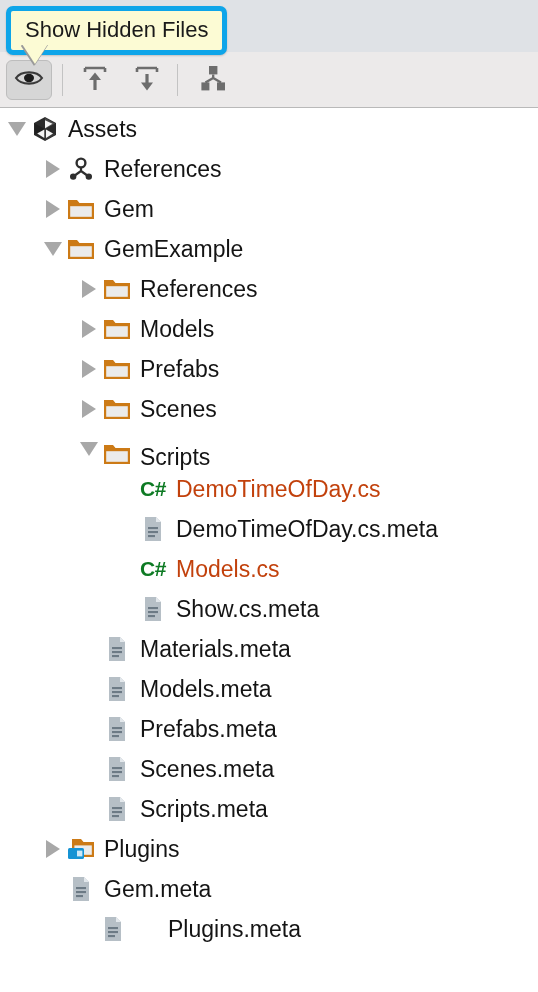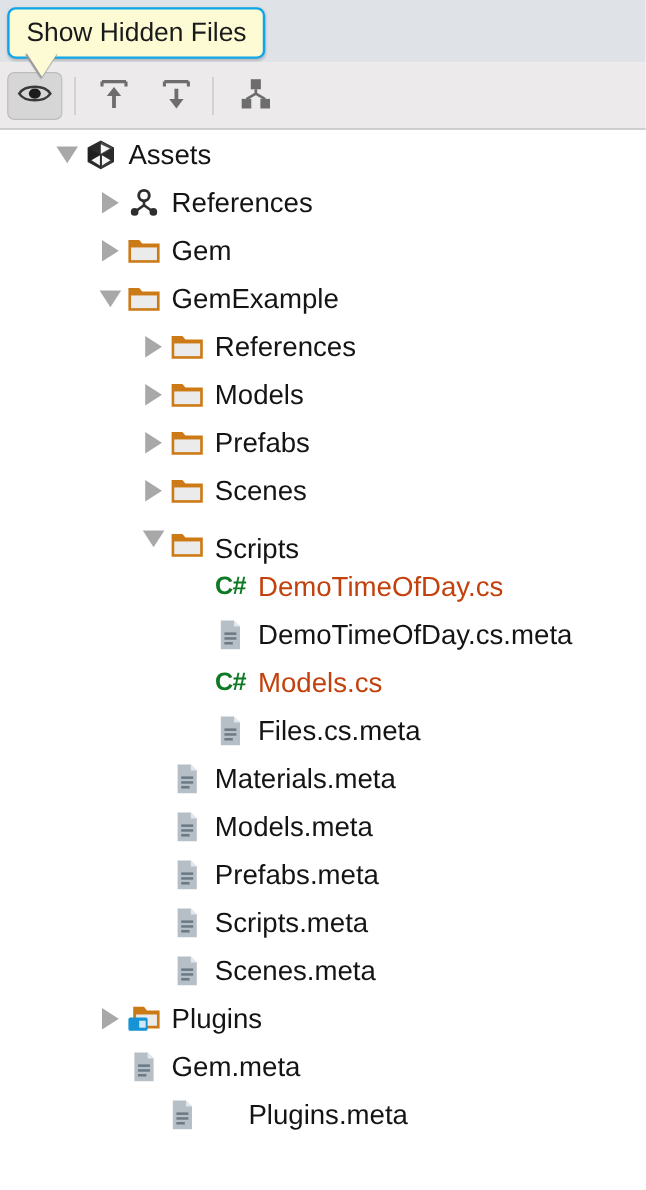--- a/index.html
+++ b/index.html
@@ -32,39 +32,39 @@
     box-sizing:border-box;
   }
   .tb-sep{
     position:absolute;top:12px;width:1px;height:32px;background:#c3c3c3;
   }
 
   
   #tooltip{
     position:absolute;left:6px;top:6px;
     background:#fcfbd4;
-    border:2px solid #0ea5e9;
+    border:5px solid #0ea5e9;
     border-radius:7px;
     padding:6px 14px 7px 14px;
     font-size:22px;color:#1a1a1a;
     white-space:nowrap;
     z-index:20;
     box-shadow:0 1px 2px rgba(0,0,0,.18);
   }
   #tip-arrow{
     position:absolute;left:22px;top:44px;width:0;height:0;
     border-left:13px solid transparent;
     border-right:13px solid transparent;
     border-top:20px solid #fcfbd4;
     z-index:21;
     filter:drop-shadow(0.6px 1px 0 #9a9a9a) drop-shadow(-0.6px 1px 0 #9a9a9a);
   }
 
   
-  #tree{position:absolute;left:0;top:109px;width:430px;padding-left:39px;}
+  #tree{position:absolute;left:0;top:109px;width:430px;}
   .row{
     position:relative;height:40px;
     display:flex;align-items:center;
     font-size:23px;color:#141414;
     white-space:nowrap;
   }
   .tw{ width:26px;min-width:26px;height:40px;display:flex;
        align-items:center;justify-content:center; }
   .tri-r{width:0;height:0;border-top:9px solid transparent;
          border-bottom:9px solid transparent;border-left:14px solid #a8a8a8;}
@@ -269,21 +269,21 @@
       <span class="tw"></span>
       <span class="ic">
         <svg width="24" height="28" viewBox="0 0 24 28">
           <path d="M4 2 L15 2 L20 7 L20 26 L4 26 Z" fill="#b6bfc6"></path>
           <path d="M15 2 L20 7 L15 7 Z" fill="#e3e8ec"></path>
           <rect x="7" y="12" width="10" height="2.1" fill="#6c7a85"></rect>
           <rect x="7" y="16" width="10" height="2.1" fill="#6c7a85"></rect>
           <rect x="7" y="20" width="7" height="2.1" fill="#6c7a85"></rect>
         </svg>
       </span>
-      <span class="lbl">Files.cs.meta</span>
+      <span class="lbl">Show.cs.meta</span>
     </div>
     <div class="row" style="padding-left: 76px;">
       <span class="tw"></span>
       <span class="ic">
         <svg width="24" height="28" viewBox="0 0 24 28">
           <path d="M4 2 L15 2 L20 7 L20 26 L4 26 Z" fill="#b6bfc6"></path>
           <path d="M15 2 L20 7 L15 7 Z" fill="#e3e8ec"></path>
           <rect x="7" y="12" width="10" height="2.1" fill="#6c7a85"></rect>
           <rect x="7" y="16" width="10" height="2.1" fill="#6c7a85"></rect>
           <rect x="7" y="20" width="7" height="2.1" fill="#6c7a85"></rect>
@@ -321,34 +321,34 @@
       <span class="tw"></span>
       <span class="ic">
         <svg width="24" height="28" viewBox="0 0 24 28">
           <path d="M4 2 L15 2 L20 7 L20 26 L4 26 Z" fill="#b6bfc6"></path>
           <path d="M15 2 L20 7 L15 7 Z" fill="#e3e8ec"></path>
           <rect x="7" y="12" width="10" height="2.1" fill="#6c7a85"></rect>
           <rect x="7" y="16" width="10" height="2.1" fill="#6c7a85"></rect>
           <rect x="7" y="20" width="7" height="2.1" fill="#6c7a85"></rect>
         </svg>
       </span>
+      <span class="lbl">Scenes.meta</span>
+    </div>
+    <div class="row" style="padding-left: 76px;">
+      <span class="tw"></span>
+      <span class="ic">
+        <svg width="24" height="28" viewBox="0 0 24 28">
+          <path d="M4 2 L15 2 L20 7 L20 26 L4 26 Z" fill="#b6bfc6"></path>
+          <path d="M15 2 L20 7 L15 7 Z" fill="#e3e8ec"></path>
+          <rect x="7" y="12" width="10" height="2.1" fill="#6c7a85"></rect>
+          <rect x="7" y="16" width="10" height="2.1" fill="#6c7a85"></rect>
+          <rect x="7" y="20" width="7" height="2.1" fill="#6c7a85"></rect>
+        </svg>
+      </span>
       <span class="lbl">Scripts.meta</span>
-    </div>
-    <div class="row" style="padding-left: 76px;">
-      <span class="tw"></span>
-      <span class="ic">
-        <svg width="24" height="28" viewBox="0 0 24 28">
-          <path d="M4 2 L15 2 L20 7 L20 26 L4 26 Z" fill="#b6bfc6"></path>
-          <path d="M15 2 L20 7 L15 7 Z" fill="#e3e8ec"></path>
-          <rect x="7" y="12" width="10" height="2.1" fill="#6c7a85"></rect>
-          <rect x="7" y="16" width="10" height="2.1" fill="#6c7a85"></rect>
-          <rect x="7" y="20" width="7" height="2.1" fill="#6c7a85"></rect>
-        </svg>
-      </span>
-      <span class="lbl">Scenes.meta</span>
     </div>
     <div class="row" style="padding-left: 40px;">
       <span class="tw">
         <span class="tri-r"></span>
       </span>
       <span class="ic">
         <svg width="28" height="26" viewBox="0 0 28 26">
           <path d="M5 3 L14 3 L16.5 6 L27 6 L27 21 L5 21 Z" fill="#cc7a16"></path>
           <rect x="7.4" y="9.4" width="17.4" height="9.4" fill="#ebebeb"></rect>
           <rect x="1" y="12" width="16" height="11" rx="1.6" fill="#1593d4"></rect>

